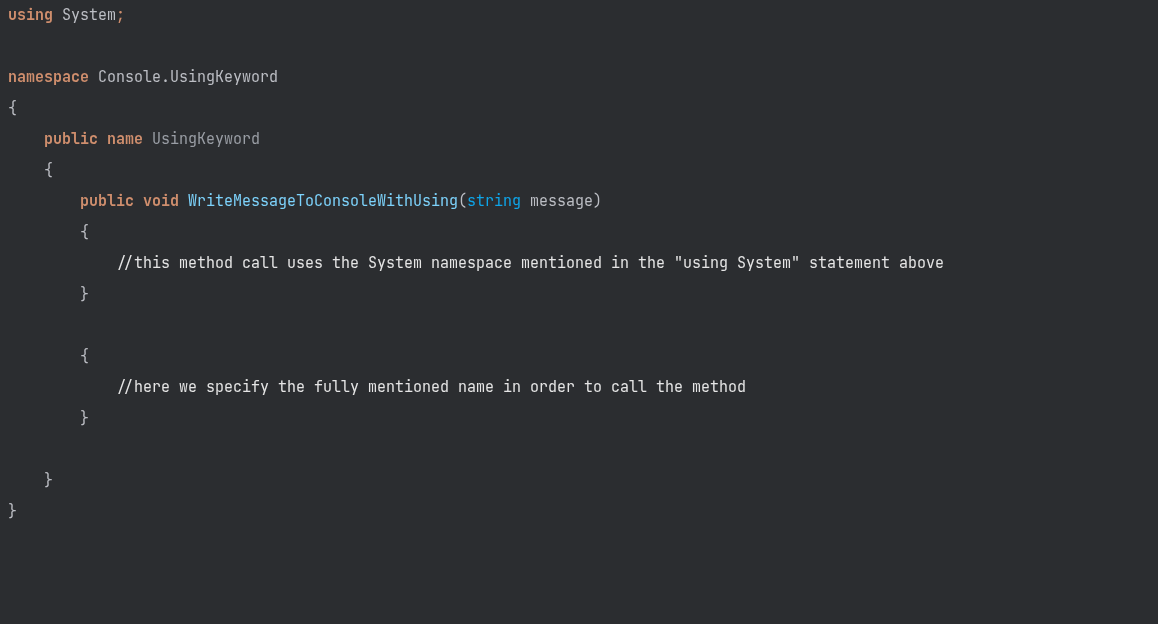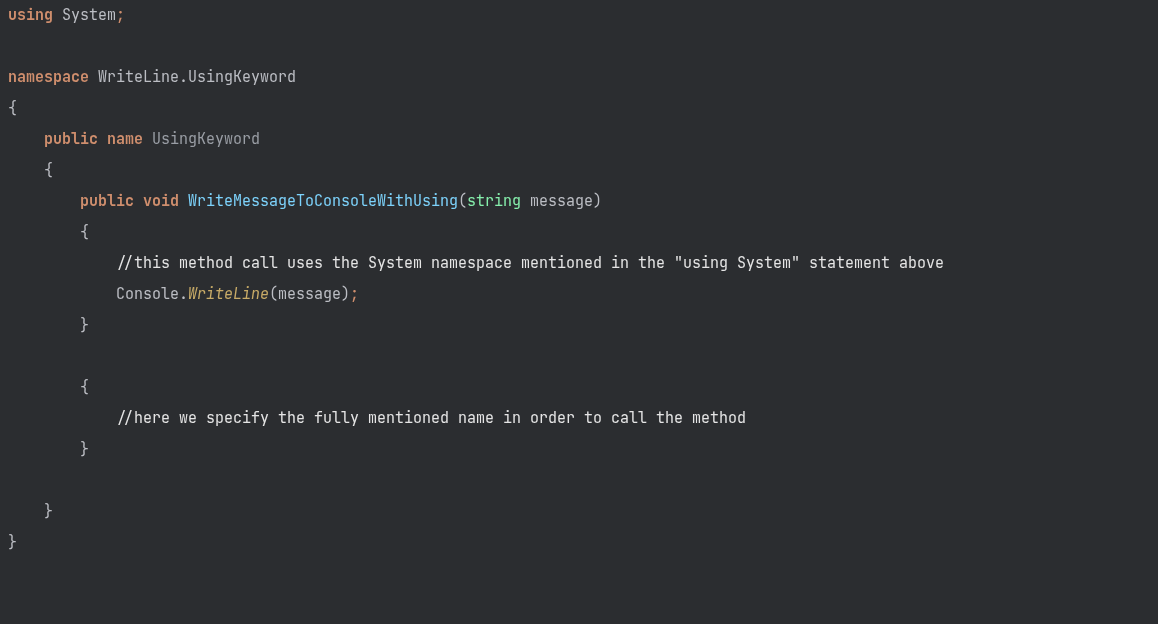--- a/index.html
+++ b/index.html
@@ -36,21 +36,21 @@
       color: #9a9ea5;
     }
     .method-name {
       color: #7dd3fc;
     }
     .method-call {
       color: #c8ab67;
       font-style: italic;
     }
     .string-type {
-      color: #86efac;
+      color: #0ea5e9;
     }
     .param {
       color: #bcbec4;
     }
     .comment {
       color: #e5e5e5;
     }
     .punct {
       color: #bcbec4;
     }
@@ -60,28 +60,27 @@
     .dim {
       color: #8f9295;
     }
   </style>
 </head>
 <body>
 
 <div>
   <div class="code-line"><span class="keyword">using</span><span class="type"> System</span><span class="semi">;</span></div>
   <div class="code-line"></div>
-  <div class="code-line"><span class="keyword">namespace</span><span class="namespace-name"> WriteLine.UsingKeyword</span></div>
+  <div class="code-line"><span class="keyword">namespace</span><span class="namespace-name"> Console.UsingKeyword</span></div>
   <div class="code-line"><span class="punct">{</span></div>
   <div class="code-line"><span class="keyword">    public</span><span class="keyword"> name</span><span class="class-name"> UsingKeyword</span></div>
   <div class="code-line"><span class="punct">    {</span></div>
   <div class="code-line"><span class="keyword">        public</span><span class="keyword"> void</span><span class="method-name"> WriteMessageToConsoleWithUsing</span><span class="punct">(</span><span class="string-type">string</span><span class="param"> message</span><span class="punct">)</span></div>
   <div class="code-line"><span class="punct">        {</span></div>
   <div class="code-line"><span class="comment">            //this method call uses the System namespace mentioned in the "using System" statement above</span></div>
-  <div class="code-line"><span>            </span><span class="type">Console</span><span class="punct">.</span><span class="method-call">WriteLine</span><span class="punct">(</span><span class="param">message</span><span class="punct">)</span><span class="semi">;</span></div>
   <div class="code-line"><span class="punct">        }</span></div>
   <div class="code-line"></div>
   <div class="code-line"><span class="punct">        {</span></div>
   <div class="code-line"><span class="comment">            //here we specify the fully mentioned name in order to call the method</span></div>
   <div class="code-line"><span class="punct">        }</span></div>
   <div class="code-line"></div>
   <div class="code-line"><span class="punct">    }</span></div>
   <div class="code-line"><span class="punct">}</span></div>
 </div>
 

